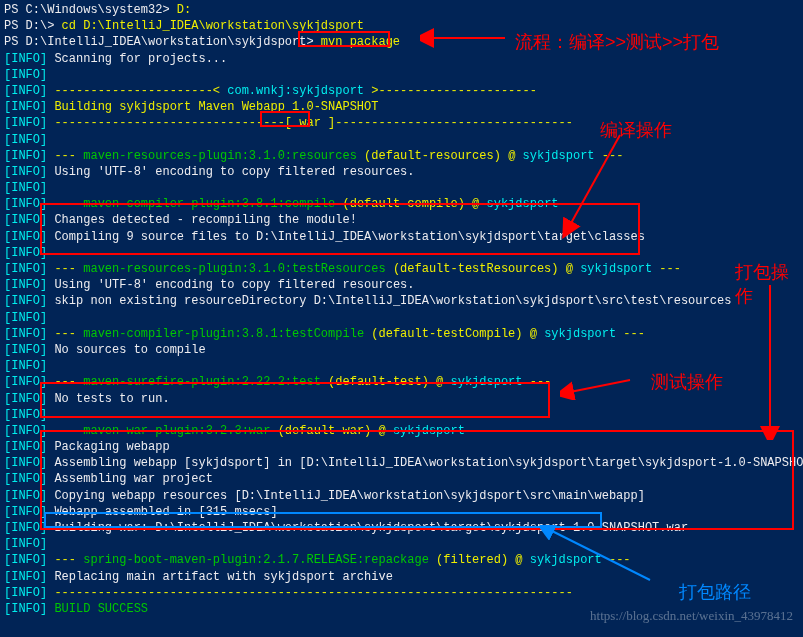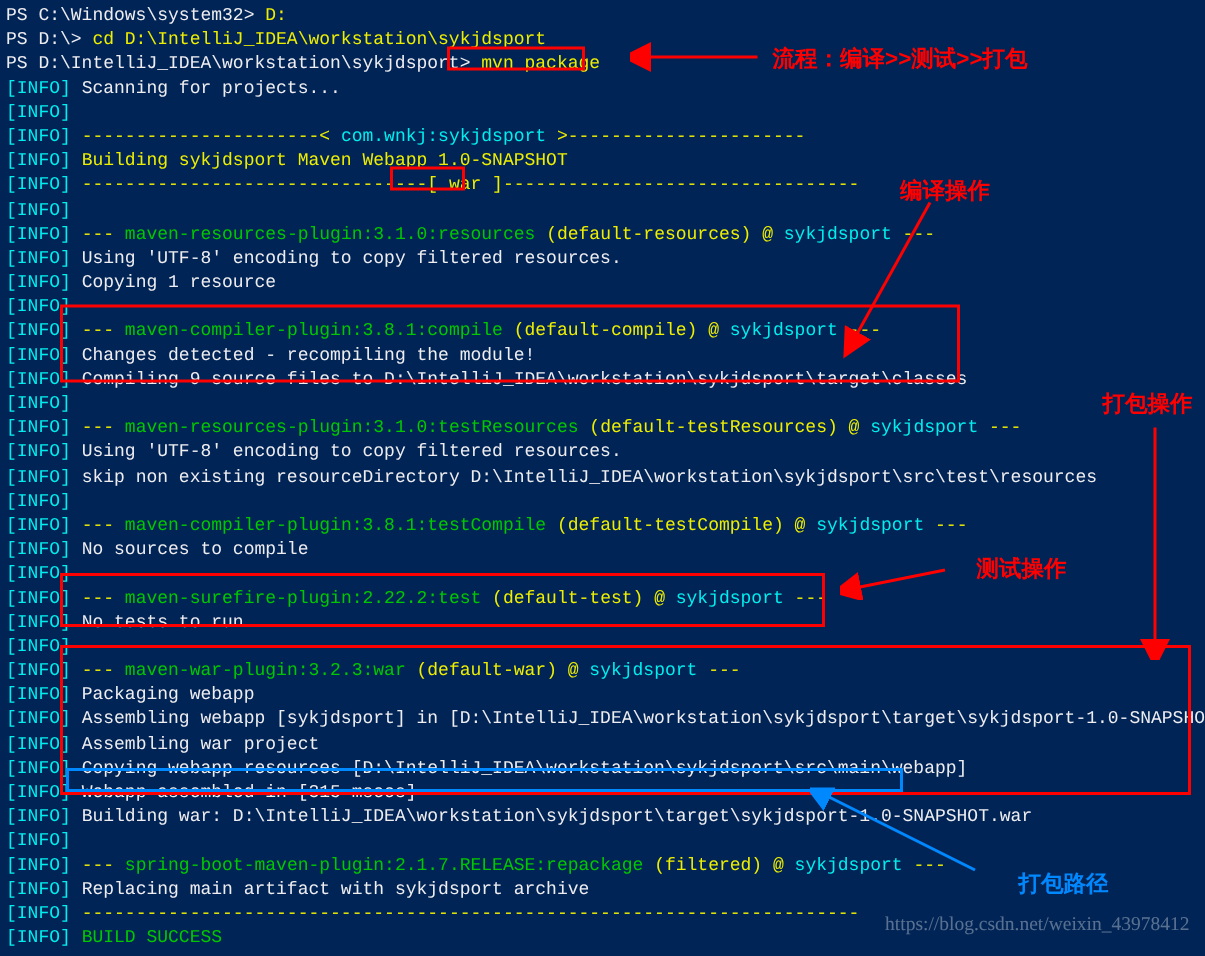--- a/index.html
+++ b/index.html
@@ -18,21 +18,21 @@
 .line { white-space: pre; }
 .cyan { color: #0ee; }
 .yellow { color: #eeee00; }
 .green { color: #00c800; }
 .white { color: #eeedf0; }
 .info-tag { color: #0ee; }
 
 .box-red { position: absolute; border: 2px solid #ff0000; pointer-events: none; }
 .box-blue { position: absolute; border: 2px solid #0088ff; pointer-events: none; }
 
-.ann { position: absolute; color: #ff0000; font-family: 'Microsoft YaHei', sans-serif; font-size: 15px; font-weight: 700; pointer-events: none; }
+.ann { position: absolute; color: #ff0000; font-family: 'Microsoft YaHei', sans-serif; font-size: 18px; font-weight: 400; pointer-events: none; }
 .ann-blue { color: #0088ff; }
 
 .arrow { position: absolute; pointer-events: none; }
 
 .watermark {
   position: absolute;
   right: 10px;
   bottom: 12px;
   color: rgba(255,255,255,0.35);
   font-size: 13px;
@@ -47,21 +47,20 @@
 <div class="line"><span class="white">PS D:\&gt; </span><span class="yellow">cd D:\IntelliJ_IDEA\workstation\sykjdsport</span></div>
 <div class="line"><span class="white">PS D:\IntelliJ_IDEA\workstation\sykjdsport&gt;</span><span class="yellow"> mvn package </span></div>
 <div class="line"><span class="info-tag">[INFO]</span><span class="white"> Scanning for projects...</span></div>
 <div class="line"><span class="info-tag">[INFO]</span></div>
 <div class="line"><span class="info-tag">[INFO]</span><span class="yellow"> ----------------------&lt; </span><span class="cyan">com.wnkj:sykjdsport</span><span class="yellow"> &gt;----------------------</span></div>
 <div class="line"><span class="info-tag">[INFO]</span><span class="yellow"> Building sykjdsport Maven Webapp 1.0-SNAPSHOT</span></div>
 <div class="line"><span class="info-tag">[INFO]</span><span class="yellow"> --------------------------------</span><span class="yellow">[ war ]</span><span class="yellow">---------------------------------</span></div>
 <div class="line"><span class="info-tag">[INFO]</span></div>
 <div class="line"><span class="info-tag">[INFO]</span><span class="yellow"> --- </span><span class="green">maven-resources-plugin:3.1.0:resources</span><span class="yellow"> (default-resources) </span><span class="yellow">@ </span><span class="cyan">sykjdsport</span><span class="yellow"> ---</span></div>
 <div class="line"><span class="info-tag">[INFO]</span><span class="white"> Using 'UTF-8' encoding to copy filtered resources.</span></div>
-<div class="line"><span class="info-tag">[INFO]</span><span class="white"> Copying 1 resource</span></div>
 <div class="line"><span class="info-tag">[INFO]</span></div>
 <div class="line"><span class="info-tag">[INFO]</span><span class="yellow"> --- </span><span class="green">maven-compiler-plugin:3.8.1:compile</span><span class="yellow"> (default-compile) </span><span class="yellow">@ </span><span class="cyan">sykjdsport</span><span class="yellow"> ---</span></div>
 <div class="line"><span class="info-tag">[INFO]</span><span class="white"> Changes detected - recompiling the module!</span></div>
 <div class="line"><span class="info-tag">[INFO]</span><span class="white"> Compiling 9 source files to D:\IntelliJ_IDEA\workstation\sykjdsport\target\classes</span></div>
 <div class="line"><span class="info-tag">[INFO]</span></div>
 <div class="line"><span class="info-tag">[INFO]</span><span class="yellow"> --- </span><span class="green">maven-resources-plugin:3.1.0:testResources</span><span class="yellow"> (default-testResources) </span><span class="yellow">@ </span><span class="cyan">sykjdsport</span><span class="yellow"> ---</span></div>
 <div class="line"><span class="info-tag">[INFO]</span><span class="white"> Using 'UTF-8' encoding to copy filtered resources.</span></div>
 <div class="line"><span class="info-tag">[INFO]</span><span class="white"> skip non existing resourceDirectory D:\IntelliJ_IDEA\workstation\sykjdsport\src\test\resources</span></div>
 <div class="line"><span class="info-tag">[INFO]</span></div>
 <div class="line"><span class="info-tag">[INFO]</span><span class="yellow"> --- </span><span class="green">maven-compiler-plugin:3.8.1:testCompile</span><span class="yellow"> (default-testCompile) </span><span class="yellow">@ </span><span class="cyan">sykjdsport</span><span class="yellow"> ---</span></div>

